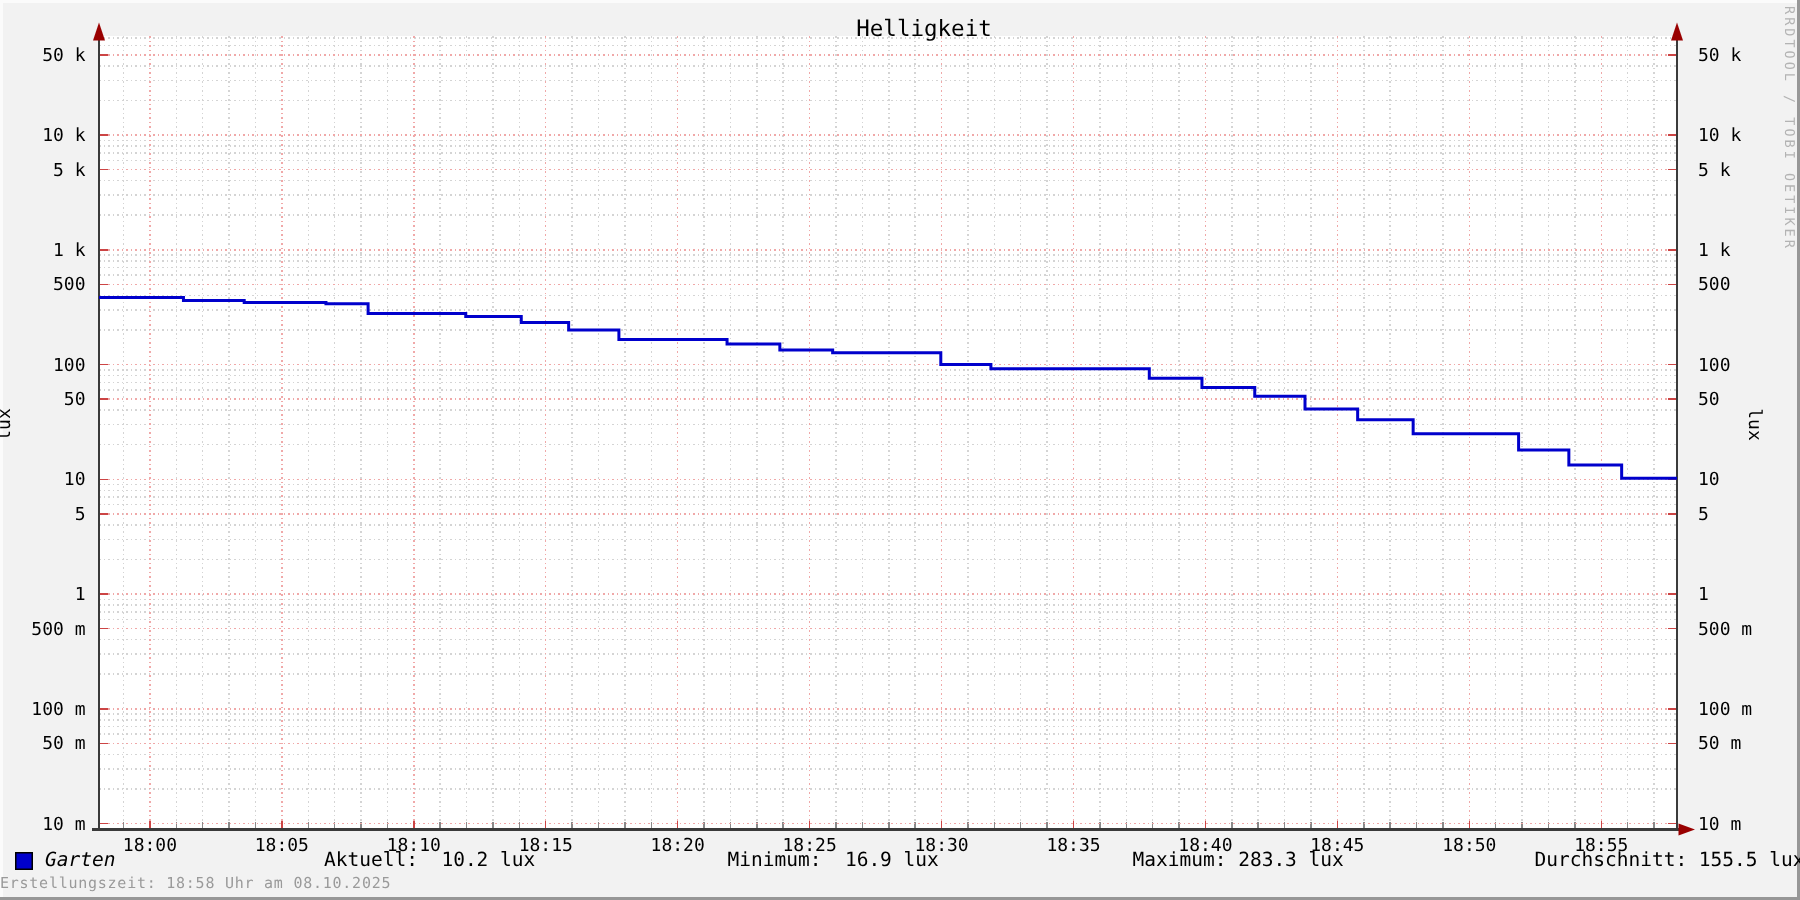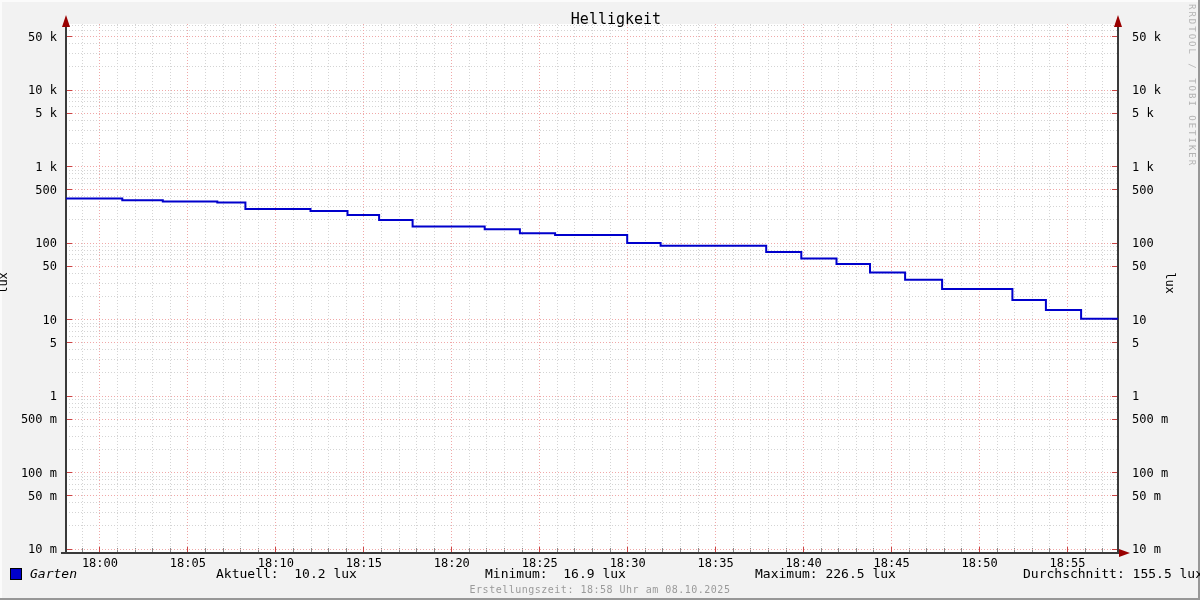--- a/index.html
+++ b/index.html
@@ -26,21 +26,21 @@
   .legend{position:absolute;left:0;top:566px;width:100%;height:18px;font-size:13px;color:#000;}
   .swatch{position:absolute;left:10px;top:2px;width:12px;height:12px;border:1px solid #000;box-sizing:border-box;}
   .series-name{position:absolute;left:30px;top:0;font-style:italic;}
   .stat{position:absolute;top:0;white-space:pre;text-align:right;}
   .stat.s0{left:216px}
   .stat.s1{left:485px}
   .stat.s2{left:755px}
   .stat.s3{left:1023px}
   .footer{
     position:absolute;top:584px;left:0;width:100%;
-    text-align:center;font-size:10px;color:#9a9a9a;letter-spacing:0.5px;
+    text-align:left;font-size:10px;color:#9a9a9a;letter-spacing:0.5px;
   }
 </style>
 </head>
 <body>
 
 <div class="graph">
   <svg id="plot" width="1200" height="600">
       <rect x="66" y="24" width="1052" height="529" fill="#ffffff"></rect>
       <g>
         <line x1="66" y1="525.9712053317055" x2="1118" y2="525.9712053317055" stroke="#d4d4d4" stroke-dasharray="1,2" shape-rendering="crispEdges"></line>
@@ -313,17 +313,17 @@
     </svg>
   <div class="title">Helligkeit</div>
   <div class="ylab left">lux</div>
   <div class="ylab right">lux</div>
   <div class="watermark">RRDTOOL / TOBI OETIKER</div>
   <div class="legend">
     <span class="swatch" style="background: rgb(0, 0, 204);"></span>
     <span class="series-name">Garten</span>
     <span class="stat s0">Aktuell:  10.2 lux</span>
     <span class="stat s1">Minimum:  16.9 lux</span>
-    <span class="stat s2">Maximum: 226.5 lux</span>
+    <span class="stat s2">Maximum: 283.3 lux</span>
     <span class="stat s3">Durchschnitt: 155.5 lux</span>
   </div>
   <div class="footer">Erstellungszeit: 18:58 Uhr am 08.10.2025</div>
 </div>
 
 </body></html>

